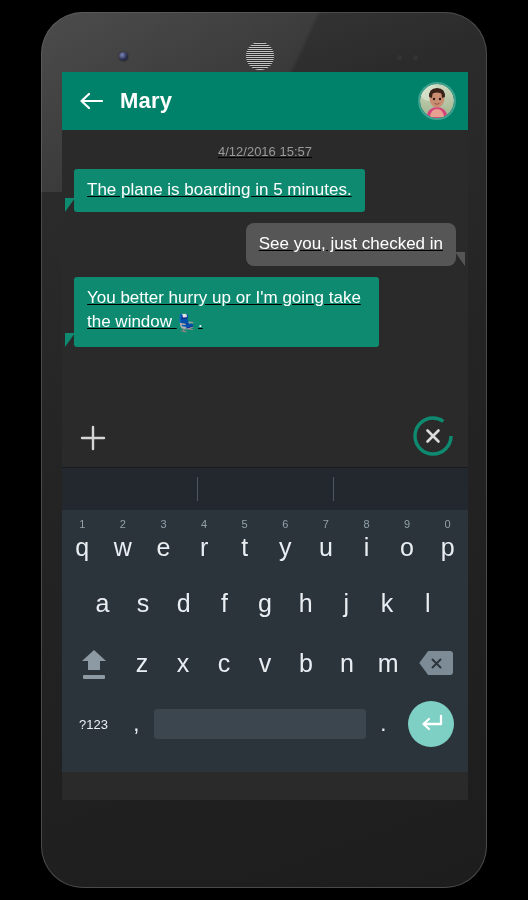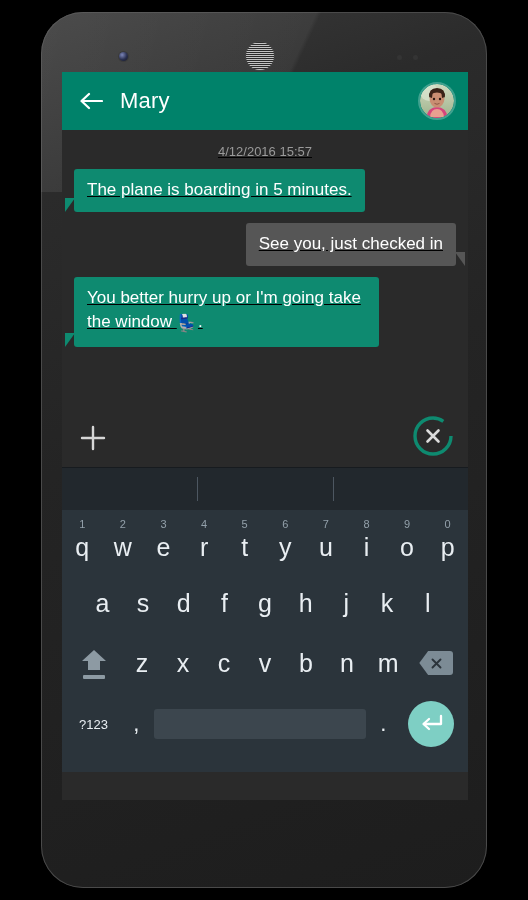--- a/index.html
+++ b/index.html
@@ -66,21 +66,21 @@
   #clock { color: #fff; font-size: 15px; font-weight: bold; letter-spacing: .3px; }
 
   
   #appbar {
     height: 58px; background: #00826a;
     display: flex; align-items: center; padding: 0 12px;
   }
   #back-btn { width: 34px; height: 34px; display:flex; align-items:center; justify-content:center; cursor:pointer; }
   #contact-name {
     color: #fff; font-size: 22px; margin-left: 12px; flex: 1;
-    font-weight: normal; letter-spacing: .2px;
+    font-weight: bold; letter-spacing: .2px;
   }
   #avatar {
     width: 38px; height: 38px; border-radius: 50%;
     overflow: hidden; border: 2px solid rgba(255,255,255,.25);
     flex-shrink: 0;
   }
 
   
   #chat {
     position: relative;
@@ -94,21 +94,21 @@
   }
   .row { display: flex; margin-bottom: 11px; }
   .row.left { justify-content: flex-start; }
   .row.right { justify-content: flex-end; }
   .bubble {
     position: relative; max-width: 305px;
     padding: 9px 13px 10px 13px;
     font-size: 17px; line-height: 1.42; color: #fff;
   }
   .bubble.out { background: #0e8a70; border-radius: 3px; }
-  .bubble.in  { background: #565656; border-radius: 3px; }
+  .bubble.in  { background: #565656; border-radius: 8px; }
   .bubble.out::after {
     content: ""; position: absolute; left: -9px; bottom: 0;
     border-style: solid; border-width: 0 0 14px 10px;
     border-color: transparent transparent transparent #0e8a70;
   }
   .bubble.in::after {
     content: ""; position: absolute; right: -9px; bottom: 0;
     border-style: solid; border-width: 0 10px 14px 0;
     border-color: transparent #565656 transparent transparent;
   }

